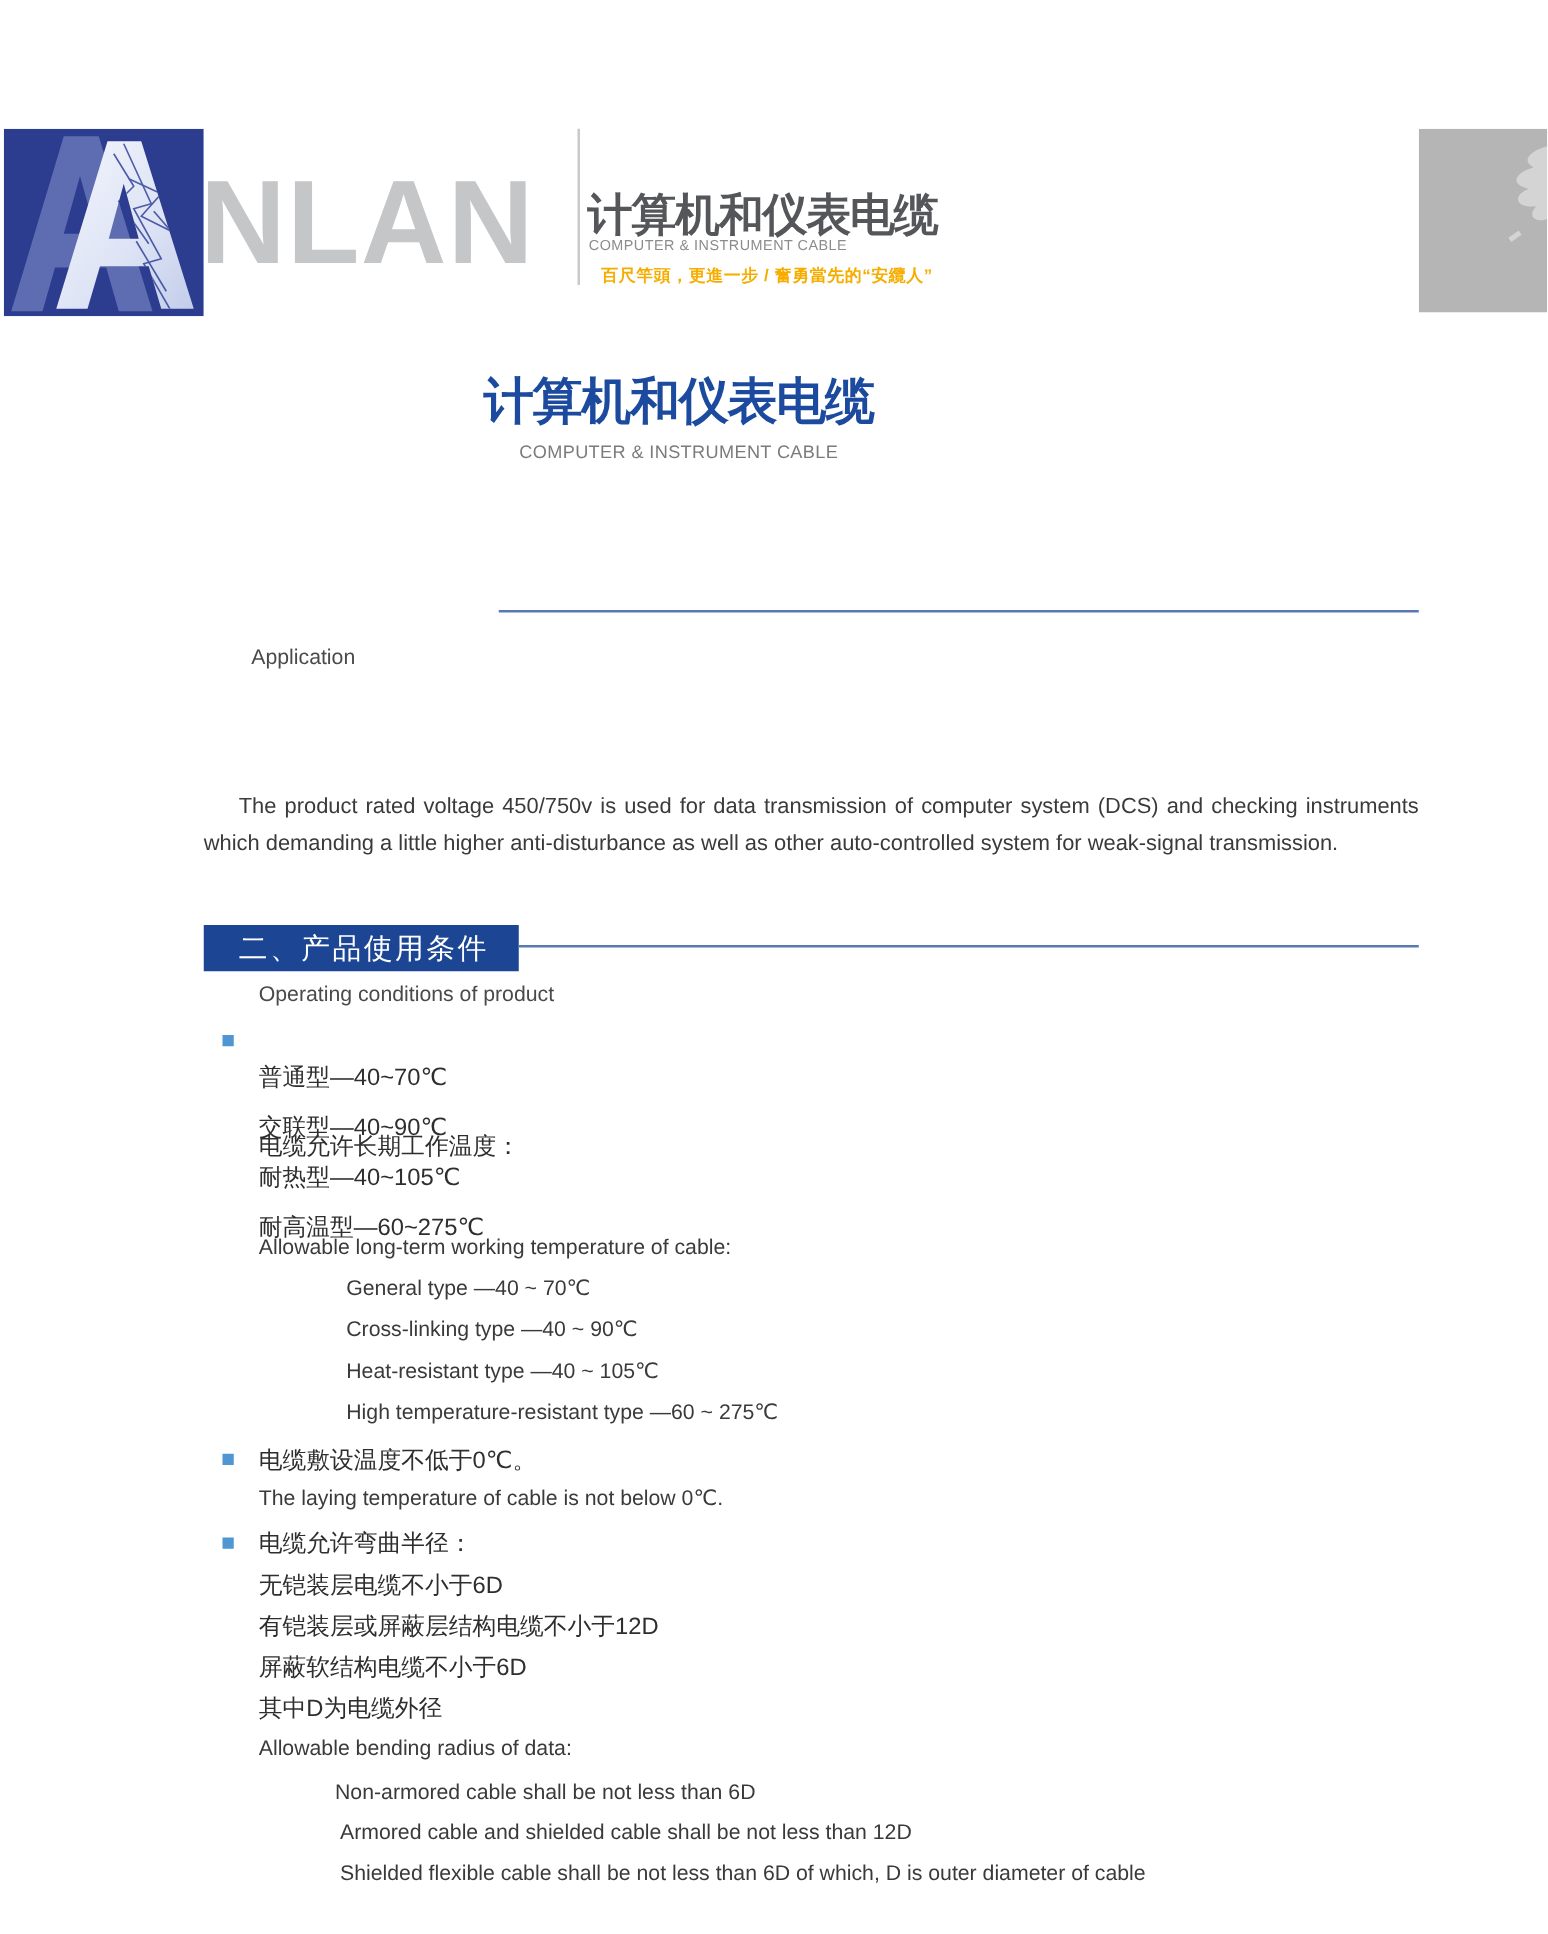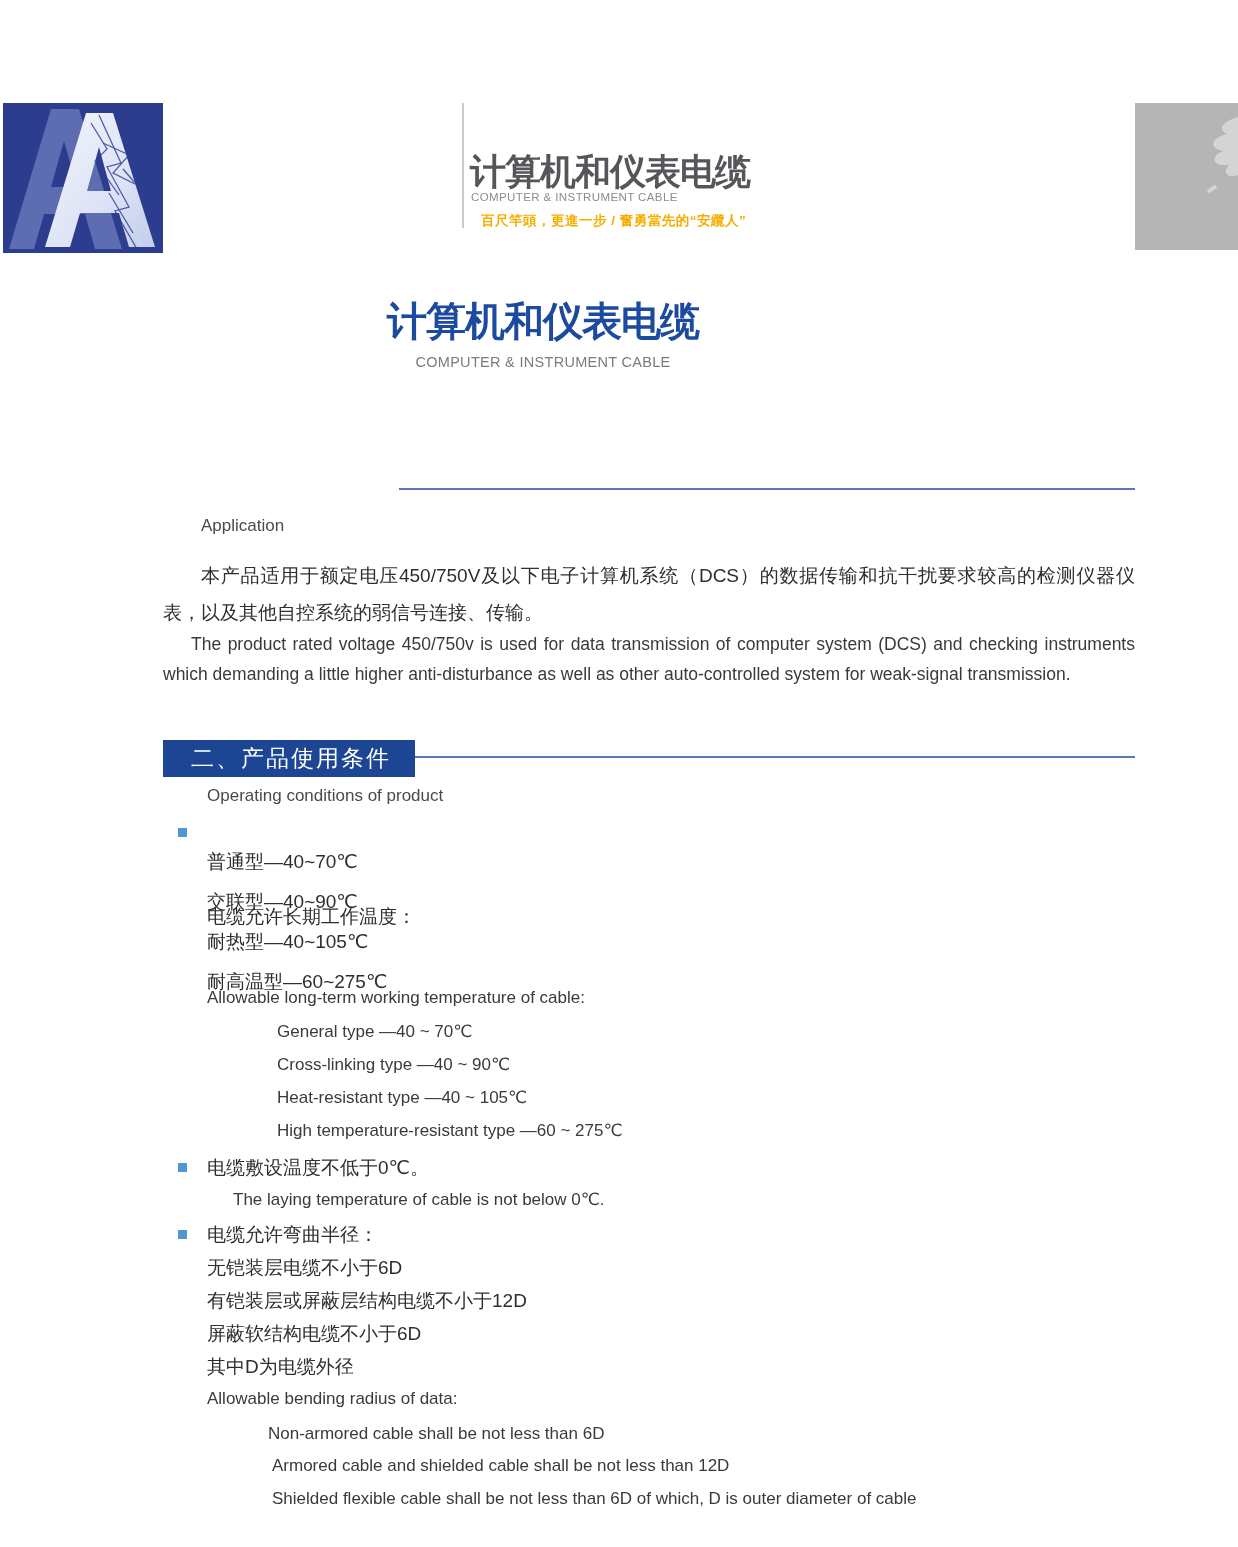--- a/index.html
+++ b/index.html
@@ -71,20 +71,21 @@
       <path d="M42,144 L83,10 L110,10 L152,144 L126,144 L116,110 L77,110 L67,144 Z M84,88 L96,44 L108,88 Z" fill="url(#aFill)" fill-rule="evenodd"></path>
       <g clip-path="url(#aClip)" stroke="#33439a" stroke-width="1.3" fill="none" opacity="0.85">
         <polyline points="96,12 118,60 104,64 126,104 112,108 134,146"></polyline>
         <polyline points="100,40 126,52 110,70 138,84"></polyline>
         <polyline points="88,20 104,46 92,58 116,92"></polyline>
         <line x1="120" y1="66" x2="146" y2="96"></line>
         <line x1="106" y1="90" x2="130" y2="130"></line>
       </g>
     </svg>
   </div>
+  <div class="abs logo-rest">NLAN</div>
 
   <div class="abs brand-divider"></div>
 
   <div class="abs brand-zh">计算机和仪表电缆</div>
   <div class="abs brand-en">COMPUTER &amp; INSTRUMENT CABLE</div>
   <div class="abs brand-slogan">百尺竿頭，更進一步 / 奮勇當先的“安纜人”</div>
 
   <div class="abs corner-box">
     <svg width="103" height="147" viewBox="0 0 103 147">
       <rect x="0" y="0" width="103" height="147" fill="#b5b5b6"></rect>
@@ -94,42 +95,41 @@
   </div>
 
   <div class="abs title-wrap">
     <div class="page-title">计算机和仪表电缆</div>
     <div class="page-subtitle">COMPUTER &amp; INSTRUMENT CABLE</div>
   </div>
 
   <div class="abs sec-rule sec1-rule"></div>
   <div class="abs sub-en sec1-sub">Application</div>
 
-  <div class="abs para-zh">本产品适用于额定电压450/750V及以下电子计算机系统（DCS）的数据传输和抗干扰要求较高的检测仪器仪表，以及其他自控系统的弱信号连接、传输。</div>
   <div class="abs para-en">The product rated voltage 450/750v is used for data transmission of computer system (DCS) and checking instruments which demanding a little higher anti-disturbance as well as other auto-controlled system for weak-signal transmission.</div>
 
   <div class="abs sec-box sec2-box">二、产品使用条件</div>
   <div class="abs sec-rule sec2-rule"></div>
   <div class="abs sub-en sec2-sub">Operating conditions of product</div>
 
   <div class="abs bullet" style="left:178px; top:828px;"></div>
   <div class="abs zh-line" style="left:207px; top:868px;margin-top:36px;">电缆允许长期工作温度：</div>
   <div class="abs zh-line" style="left:207px; top:849px;">普通型—40~70℃</div>
   <div class="abs zh-line" style="left:207px; top:889px;">交联型—40~90℃</div>
   <div class="abs zh-line" style="left:207px; top:929px;">耐热型—40~105℃</div>
   <div class="abs zh-line" style="left:207px; top:969px;">耐高温型—60~275℃</div>
   <div class="abs en-line" style="left:207px; top:988px;">Allowable long-term working temperature of cable:</div>
   <div class="abs en-line" style="left:277px; top:1021px;">General type —40 ~ 70℃</div>
   <div class="abs en-line" style="left:277px; top:1054px;">Cross-linking type —40 ~ 90℃</div>
   <div class="abs en-line" style="left:277px; top:1087px;">Heat-resistant type —40 ~ 105℃</div>
   <div class="abs en-line" style="left:277px; top:1120px;">High temperature-resistant type —60 ~ 275℃</div>
 
   <div class="abs bullet" style="left:178px; top:1163px;"></div>
   <div class="abs zh-line" style="left:207px; top:1155px;">电缆敷设温度不低于0℃。</div>
-  <div class="abs en-line" style="left:207px; top:1189px;margin-left:26px;">The laying temperature of cable is not below 0℃.</div>
+  <div class="abs en-line" style="left:207px; top:1189px;">The laying temperature of cable is not below 0℃.</div>
 
   <div class="abs bullet" style="left:178px; top:1230px;"></div>
   <div class="abs zh-line" style="left:207px; top:1222px;">电缆允许弯曲半径：</div>
   <div class="abs zh-line" style="left:207px; top:1255px;">无铠装层电缆不小于6D</div>
   <div class="abs zh-line" style="left:207px; top:1288px;">有铠装层或屏蔽层结构电缆不小于12D</div>
   <div class="abs zh-line" style="left:207px; top:1321px;">屏蔽软结构电缆不小于6D</div>
   <div class="abs zh-line" style="left:207px; top:1354px;">其中D为电缆外径</div>
   <div class="abs en-line" style="left:207px; top:1389px;">Allowable bending radius of data:</div>
   <div class="abs en-line" style="left:268px; top:1424px;">Non-armored cable shall be not less than 6D</div>
   <div class="abs en-line" style="left:272px; top:1456px;">Armored cable and shielded cable shall be not less than 12D</div>

